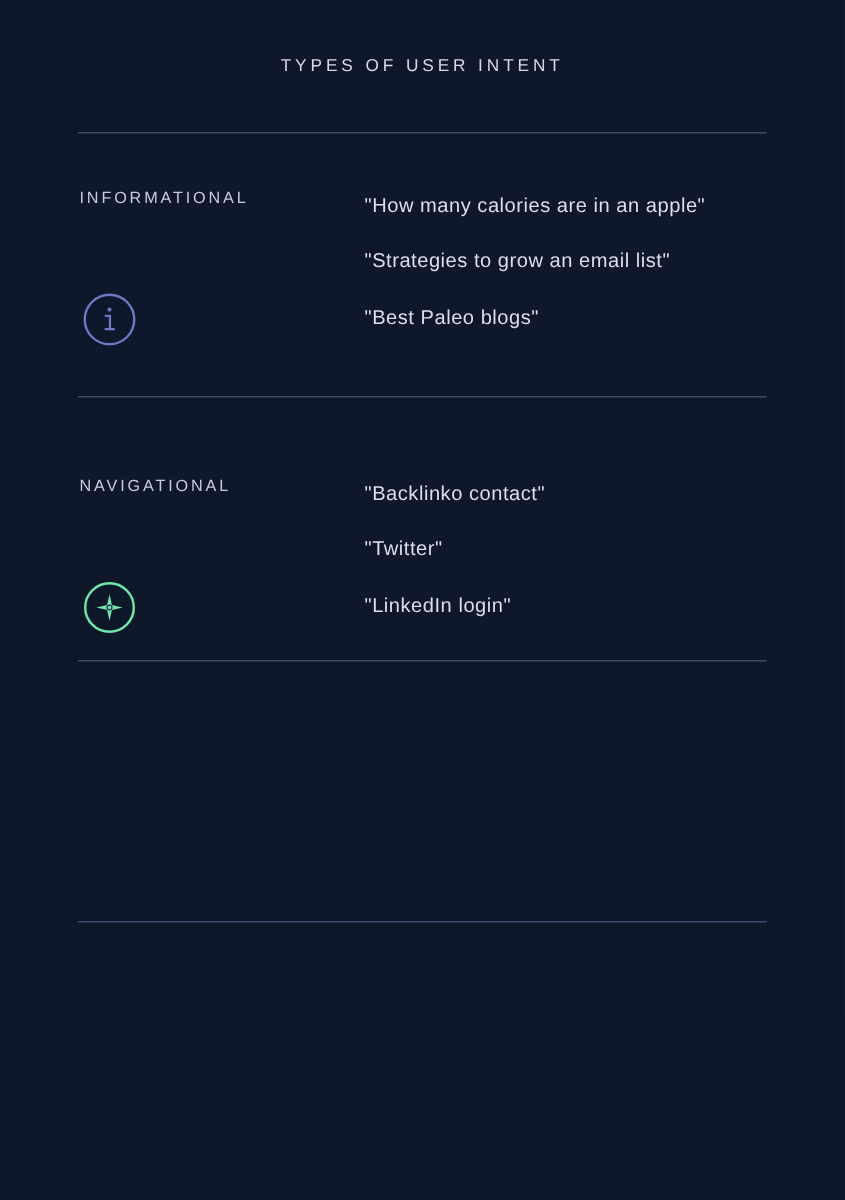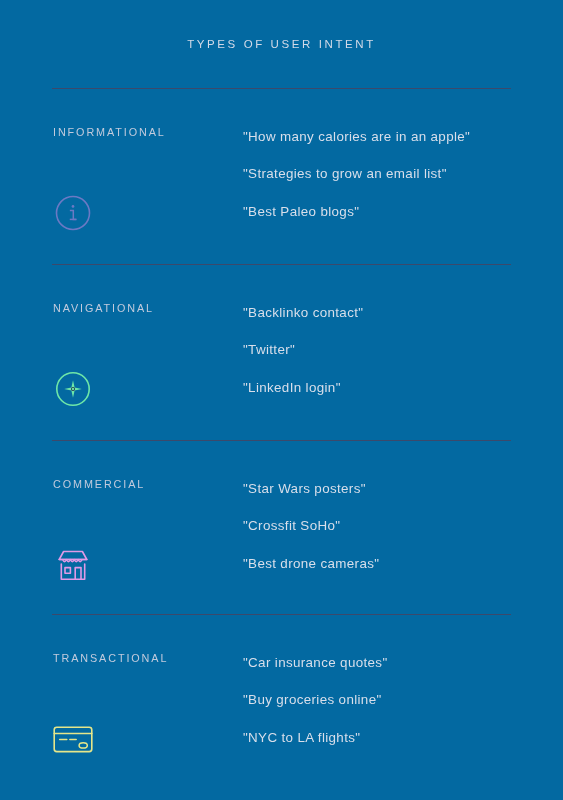--- a/index.html
+++ b/index.html
@@ -13,21 +13,21 @@
     height: 800px;
     background: #25314f;
     font-family: "Liberation Sans", sans-serif;
     overflow: hidden;
   }
 
   .infographic {
     position: relative;
     width: 563px;
     height: 800px;
-    background: #0369a1;
+    background: #0f172a;
   }
 
   
   .title {
     position: absolute;
     top: 38px;
     left: 0;
     width: 563px;
     text-align: center;
     color: #d3dae8;
@@ -52,21 +52,21 @@
   .divider.d3 { top: 614px; }
 
   
   .section {
     position: absolute;
     left: 0;
     width: 463px;
     height: 176px;
   }
   .section.s0 { top: 88px; }
-  .section.s1 { top: 264px; padding-left: 48px; }
+  .section.s1 { top: 280px; padding-left: 48px; }
   .section.s2 { top: 440px; }
   .section.s3 { top: 614px; }
 
   .section-label {
     position: absolute;
     top: 38px;
     left: 53px;
     color: #c3cbdd;
     font-size: 10.8px;
     letter-spacing: 1.9px;
@@ -140,50 +140,15 @@
         <circle cx="19" cy="19" r="1.15" fill="#6ee7a8"></circle>
       </svg>
     </div>
     <div class="queries">
       <div class="query">"Backlinko contact"</div>
       <div class="query">"Twitter"</div>
       <div class="query">"LinkedIn login"</div>
     </div>
   </div>
 
-  <div class="section s2">
-    <div class="section-label">COMMERCIAL</div>
-    <div class="icon-wrap">
-      <svg width="40" height="38" viewBox="0 0 40 38" fill="none" stroke="#e09ae6" stroke-width="1.6" stroke-linejoin="round" stroke-linecap="round">
-        <path d="M6.2 13.5 L10.6 5.5 H29.4 L33.8 13.5 Z"></path>
-        <path d="M8.3 18.0 V33.2 H31.7 V18.0"></path>
-        <path d="M6.2 13.5 H33.8"></path>
-        <path d="M9.6 13.5 q1.9 4.4 3.9 0 q1.9 4.4 3.9 0 q1.9 4.4 3.9 0 q1.9 4.4 3.9 0 q1.9 4.4 3.9 0" stroke-width="1.35" fill="none"></path>
-        <rect x="12.0" y="21.6" width="5.4" height="5.6"></rect>
-        <path d="M22.2 33.2 V21.6 H28.0 V33.2"></path>
-      </svg>
-    </div>
-    <div class="queries">
-      <div class="query">"Star Wars posters"</div>
-      <div class="query">"Crossfit SoHo"</div>
-      <div class="query">"Best drone cameras"</div>
-    </div>
-  </div>
 
-  <div class="section s3">
-    <div class="section-label">TRANSACTIONAL</div>
-    <div class="icon-wrap">
-      <svg width="44" height="34" viewBox="0 0 44 34" fill="none" stroke="#e5e68a" stroke-width="1.6" stroke-linejoin="round" stroke-linecap="round">
-        <rect x="3.2" y="5.2" width="37.6" height="24.4" rx="2.6"></rect>
-        <path d="M3.2 11.4 H40.8" stroke-width="1.5"></path>
-        <path d="M8.6 17.6 H15.8" stroke-width="1.5"></path>
-        <path d="M18.8 17.6 H25.2" stroke-width="1.5"></path>
-        <ellipse cx="32.2" cy="23.4" rx="4.1" ry="2.7" stroke-width="1.5"></ellipse>
-      </svg>
-    </div>
-    <div class="queries">
-      <div class="query">"Car insurance quotes"</div>
-      <div class="query">"Buy groceries online"</div>
-      <div class="query">"NYC to LA flights"</div>
-    </div>
-  </div>
 
 </div>
 
 </body></html>

